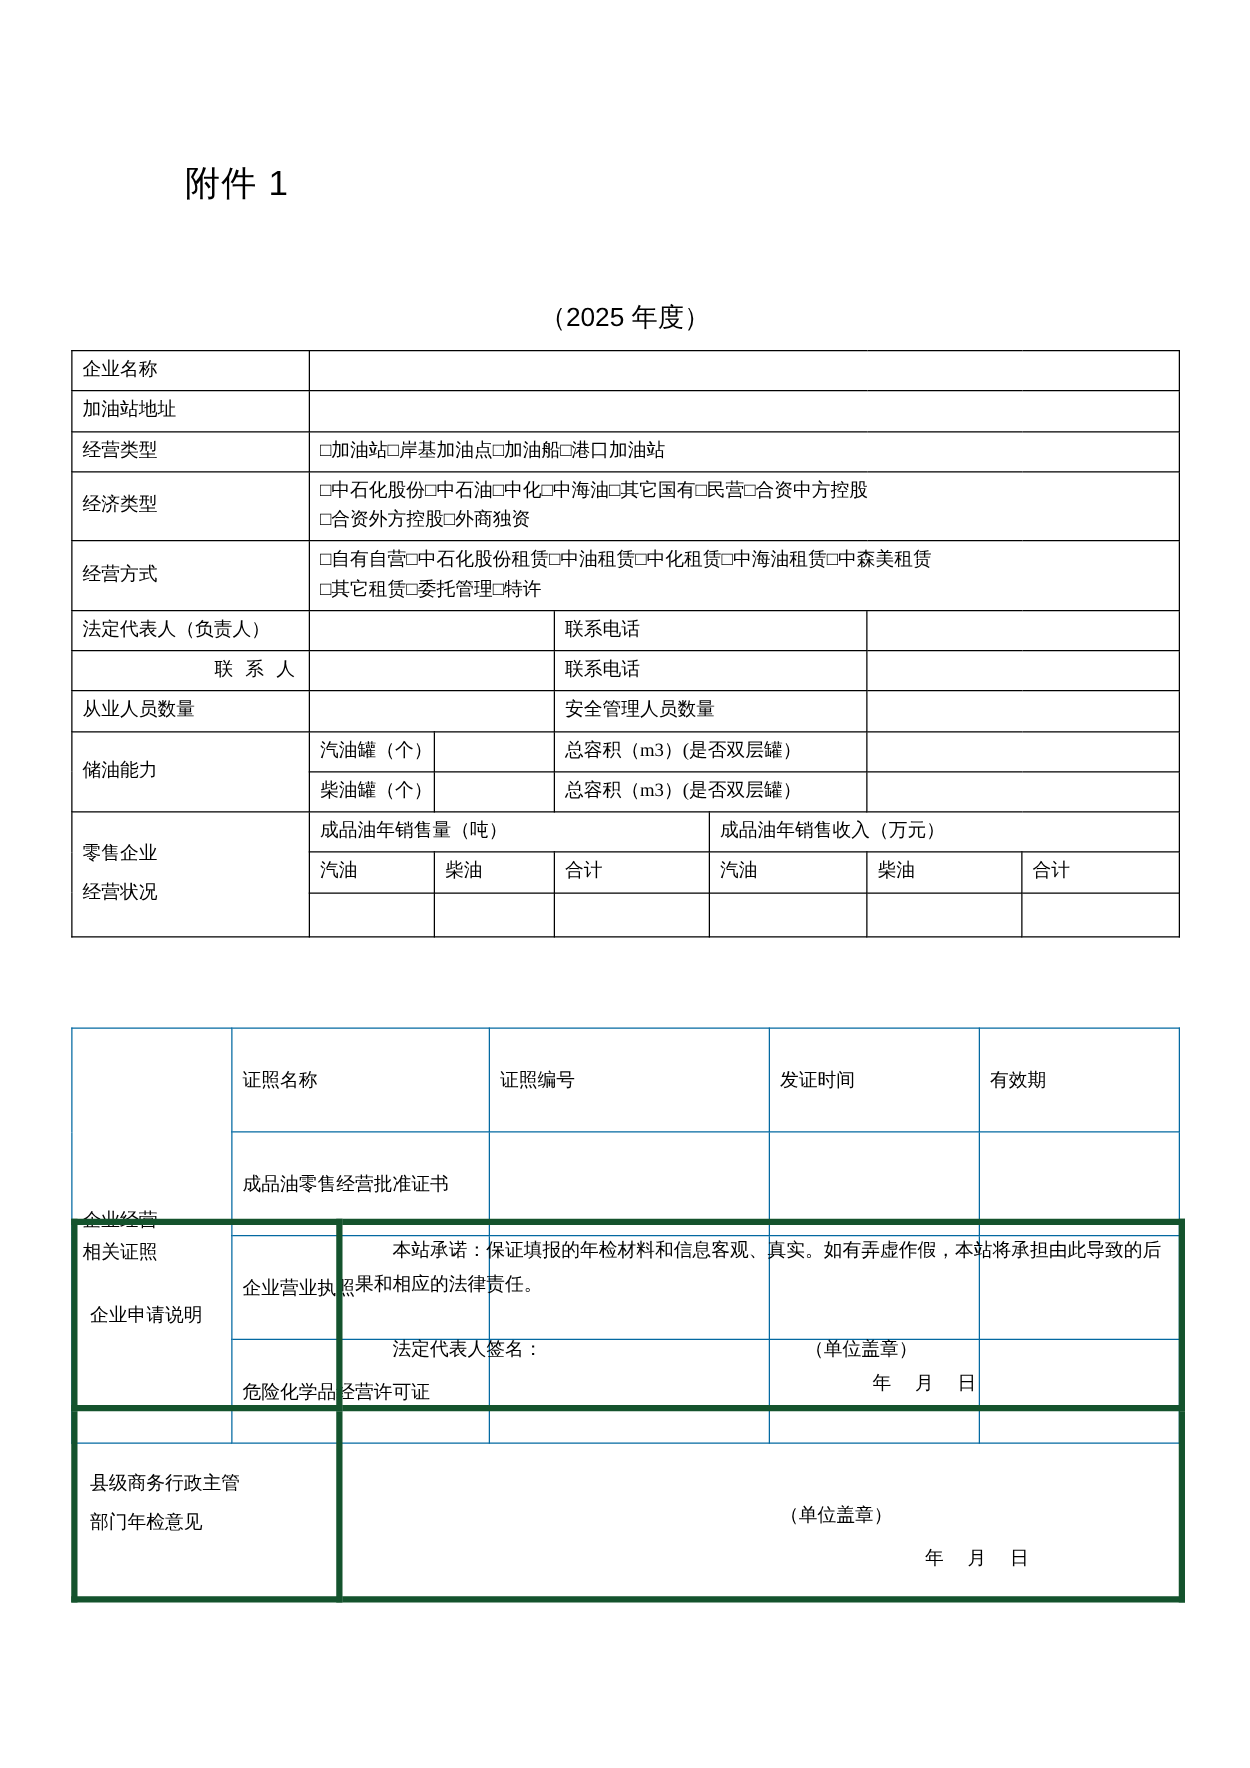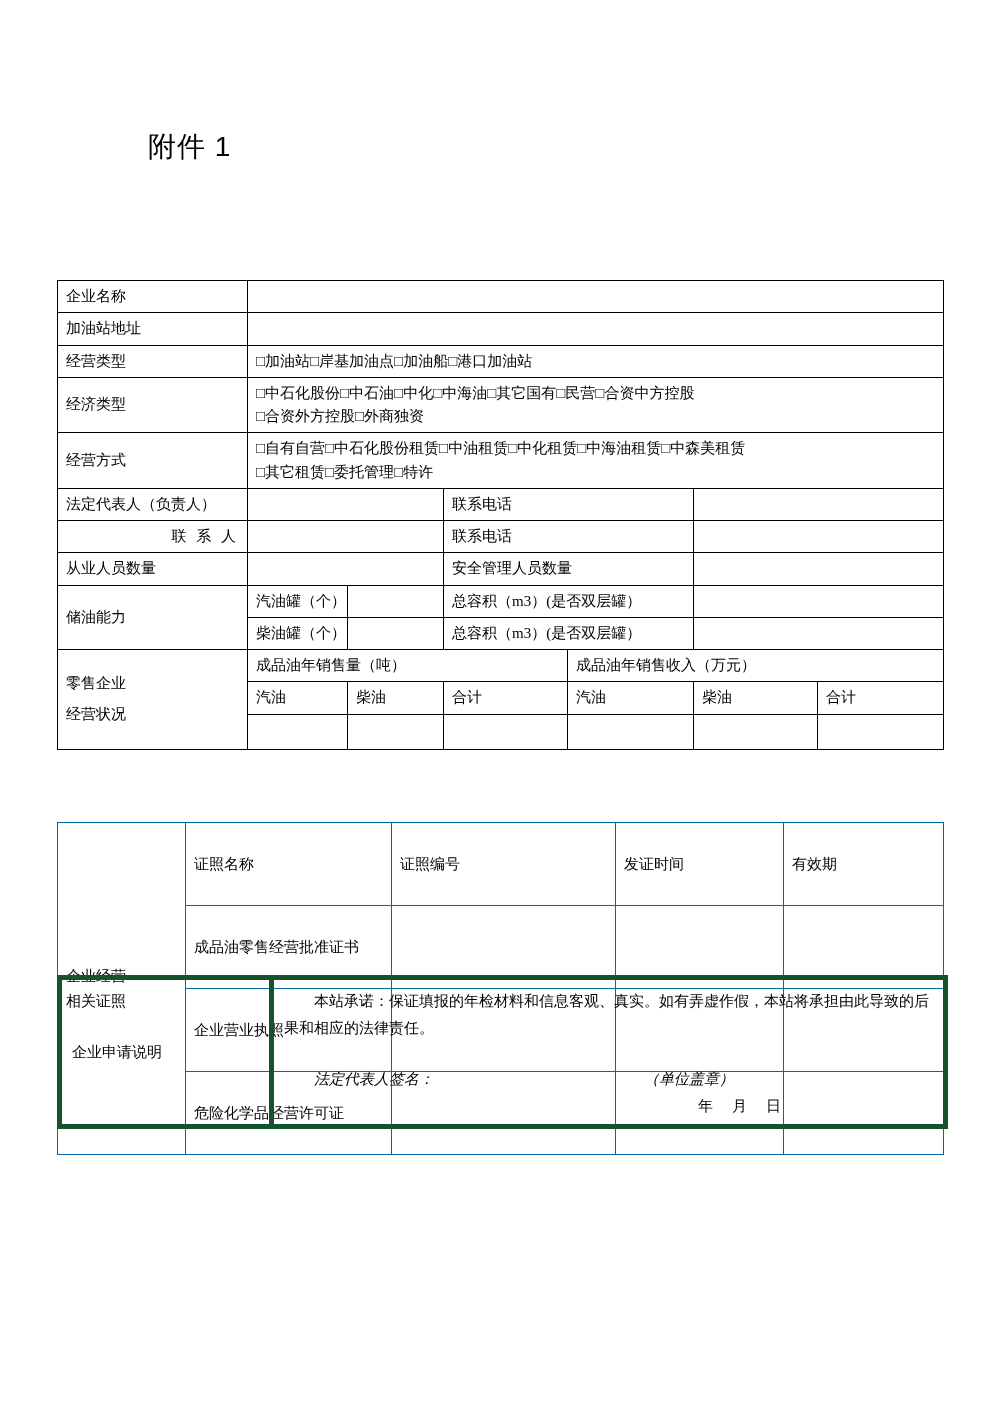--- a/index.html
+++ b/index.html
@@ -106,21 +106,20 @@
     padding-top: 26px;
   }
   .decl-p {
     text-indent: 30px;
     line-height: 1.8;
   }
   .sign-row {
     margin-top: 28px;
     text-indent: 30px;
     position: relative;
-    font-style: italic;
   }
   .seal {
     position: absolute;
     left: 330px;
     top: 0;
   }
   .date-row {
     margin-top: 8px;
     text-align: right;
     padding-right: 150px;
@@ -148,20 +147,21 @@
     top: 92px;
     letter-spacing: 2px;
   }
 </style>
 </head>
 <body>
 
 <div class="page">
 
   <div class="attachment">附件 1</div>
+  <div class="doc-subtitle">（2025 年度）</div>
 
   <table class="main-table">
     <colgroup>
       <col style="width:190px">
       <col style="width:100px">
       <col style="width:96px">
       <col style="width:124px">
       <col style="width:126px">
       <col style="width:124px">
       <col style="width:126px">
@@ -322,16 +322,28 @@
       <td class="decl-body">
         <div class="decl-p">本站承诺：保证填报的年检材料和信息客观、真实。如有弄虚作假，本站将承担由此导致的后果和相应的法律责任。</div>
         <div class="sign-row">
           <span>法定代表人签名：</span>
           <span class="seal">（单位盖章）</span>
         </div>
         <div class="date-row">年　月　日</div>
       </td>
     </tr>
 
+    <tr>
+      <td class="gov-cell">
+        <div class="gov-label">县级商务行政主管</div>
+        <div class="gov-label">部门年检意见</div>
+      </td>
+      <td class="gov-cell">
+        <div class="gov-body">
+          <span class="gov-seal">（单位盖章）</span>
+          <span class="gov-date">年　月　日</span>
+        </div>
+      </td>
+    </tr>
   </tbody>
     </table>
 
 </div>
 
 </body></html>

